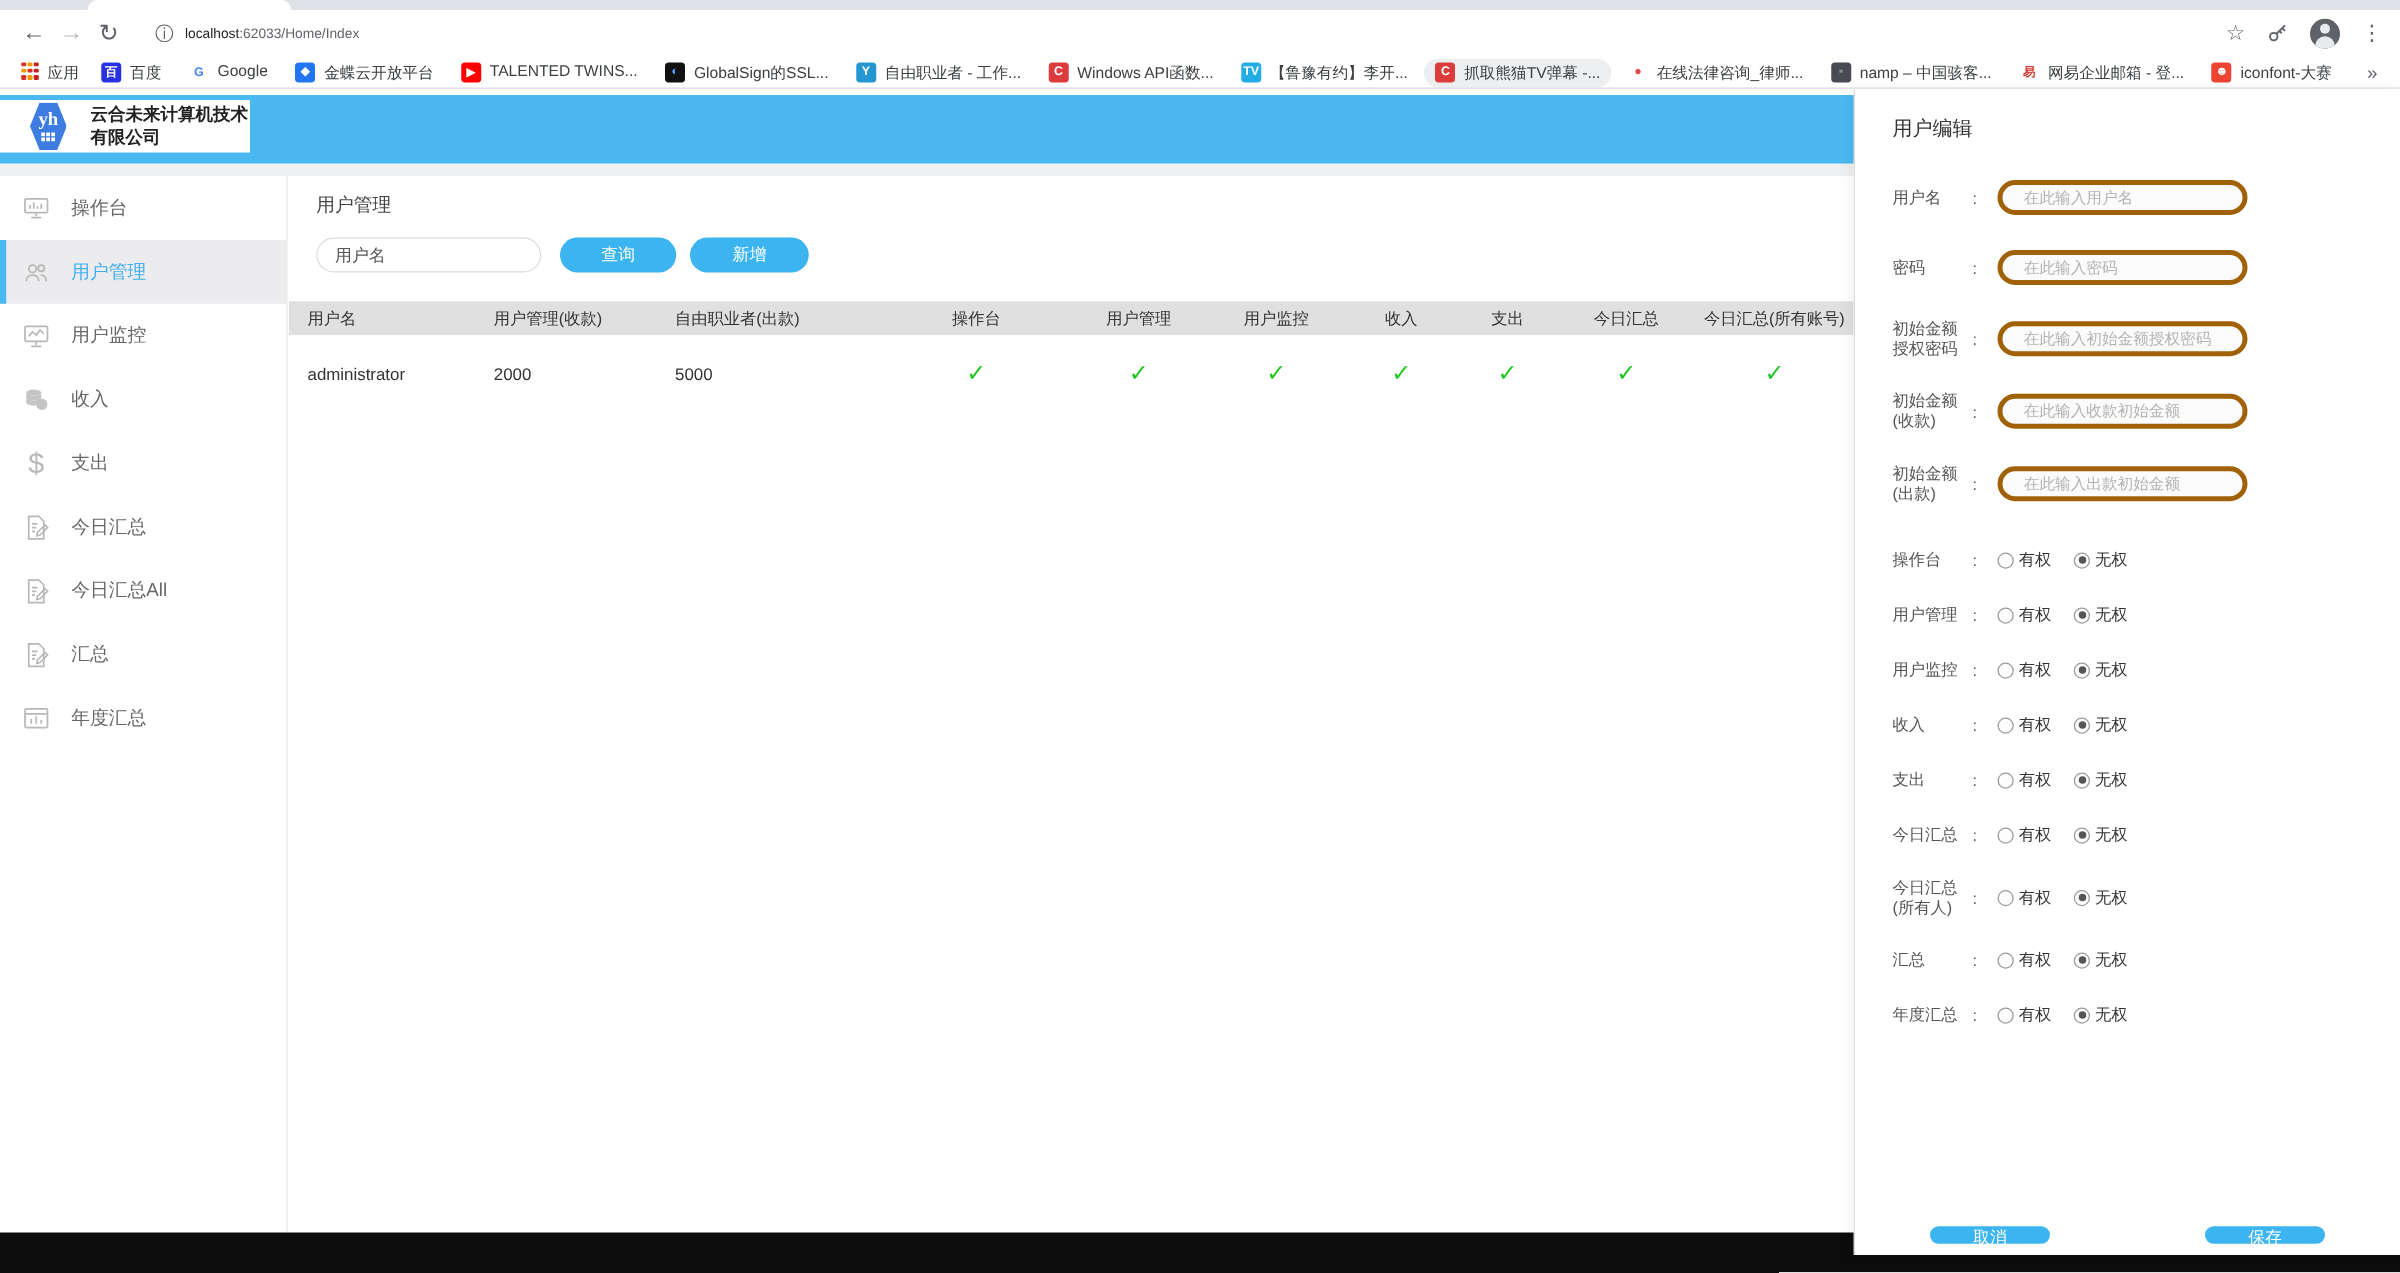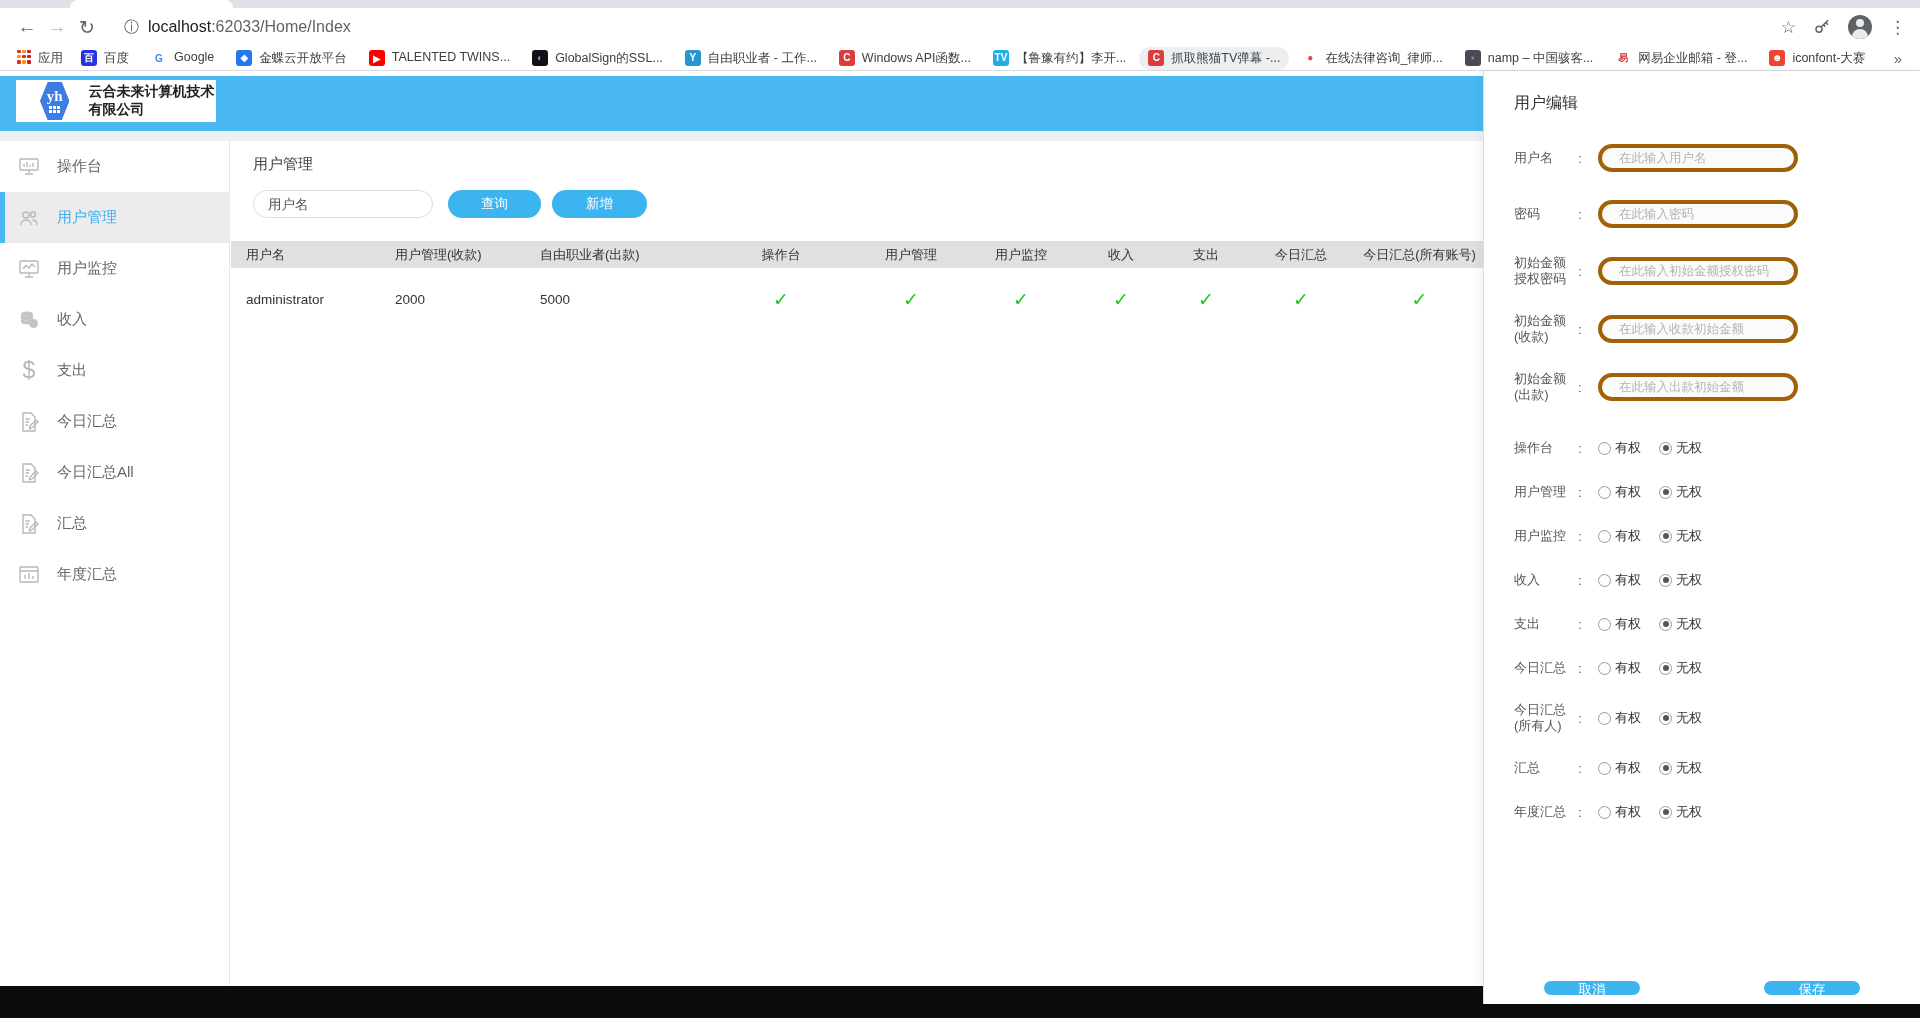--- a/index.html
+++ b/index.html
@@ -8,21 +8,21 @@
   .screen { position:relative; width:1920px; height:1018px; background:#fff; overflow:hidden; }
 
   
   .tabstrip { position:absolute; top:0; left:0; right:0; height:8px; background:#dee1e6; }
   .tab-bottom { position:absolute; left:70px; top:0; width:163px; height:8px; background:#fff; border-radius:9px 9px 0 0; }
   .toolbar { position:absolute; top:8px; left:0; right:0; height:38px; background:#fff; display:flex; align-items:center; padding:0 14px 0 12px; }
   .nav-ic { font-size:19px; color:#5f6368; width:30px; text-align:center; cursor:pointer; }
   .nav-ic.disabled { color:#b6b9be; }
   .omnibox { display:flex; align-items:center; gap:9px; margin-left:10px; flex:1; height:30px; border-radius:15px; padding:0 12px; }
   .info-ic { font-size:15px; color:#5f6368; }
-  .url { font-size:16px; }
+  .url { font-size:11px; }
   .url .host { color:#202124; }
   .url .rest { color:#5f6368; }
   .tb-right { display:flex; align-items:center; gap:17px; }
   .star-ic { font-size:17px; color:#5f6368; cursor:pointer; }
   .key-ic svg { display:block; }
   .avatar { width:24px; height:24px; border-radius:50%; background:#5f6368; position:relative; overflow:hidden; cursor:pointer; }
   .avatar .head { position:absolute; top:4px; left:8px; width:8px; height:8px; border-radius:50%; background:#e8eaed; }
   .avatar .bodyp { position:absolute; top:14px; left:4px; width:16px; height:12px; border-radius:8px 8px 0 0; background:#e8eaed; }
   .menu-ic { font-size:17px; color:#5f6368; cursor:pointer; }
 
@@ -32,21 +32,21 @@
   .bm-label { font-size:12.5px; color:#3c4043; }
   .fav { width:16px; height:16px; border-radius:3px; display:flex; align-items:center; justify-content:center; font-size:10px; font-weight:bold; overflow:hidden; }
   .apps-grid { width:14px; height:14px; display:grid; grid-template-columns:repeat(3,1fr); grid-template-rows:repeat(3,1fr); gap:1.5px; }
   .apps-grid i { background:#d93025; border-radius:1px; }
   .apps-grid i:nth-child(2n){ background:#f29900; } .apps-grid i:nth-child(3n){ background:#c5221f; }
   .bm-chevron { margin-left:auto; color:#5f6368; font-size:15px; padding-right:10px; cursor:pointer; }
   .chrome-divider { position:absolute; top:70px; left:0; right:0; height:1px; background:#d8dadd; }
 
   
   .blue-header { position:absolute; top:76px; left:0; width:100%; height:55px; background:#4bb9f1; }
-  .logo-box { position:absolute; top:80px; left:16px; width:200px; height:42px; background:#fff; display:flex; align-items:center; gap:19px; padding-left:24px; }
+  .logo-box { position:absolute; top:80px; left:0; width:200px; height:42px; background:#fff; display:flex; align-items:center; gap:19px; padding-left:24px; }
   .hex { width:42px; height:38px; background:#3d7ce0; clip-path:polygon(26% 0,74% 0,100% 50%,74% 100%,26% 100%,0 50%);
          color:#fff; font-family:"Liberation Serif","DejaVu Serif",serif; font-weight:bold; font-size:15px;
          display:flex; flex-direction:column; align-items:center; justify-content:center; line-height:1; }
   .hex .dots { display:grid; grid-template-columns:repeat(3,3px); gap:1px; margin-top:2px; }
   .hex .dots i { width:3px; height:3px; background:#fff; }
   .company { font-size:14px; font-weight:bold; color:#222; }
   .substrip { position:absolute; top:131px; left:0; width:1483px; height:10px; background:#eef0f1; }
 
   
   .sidebar { position:absolute; top:141px; left:0; width:230px; bottom:14px; background:#fff; border-right:1px solid #e8e8e8; }

